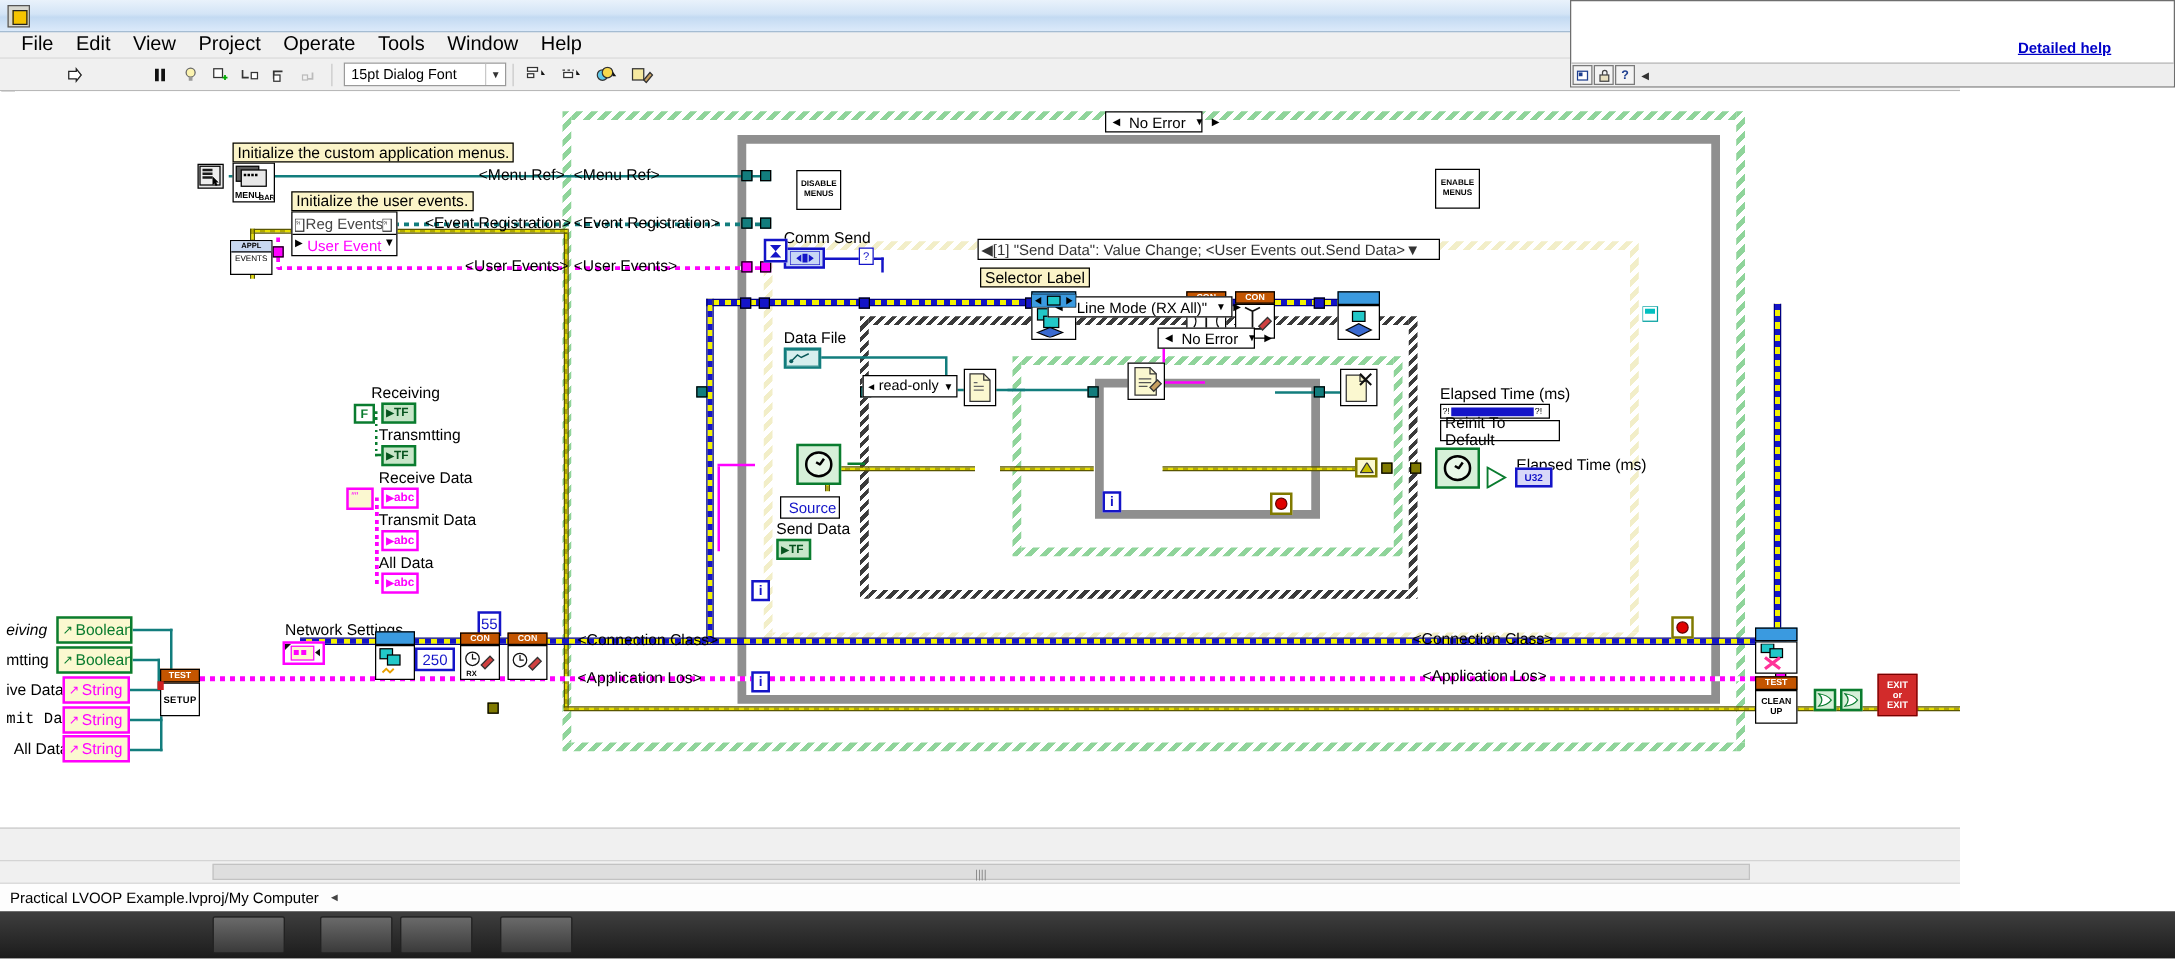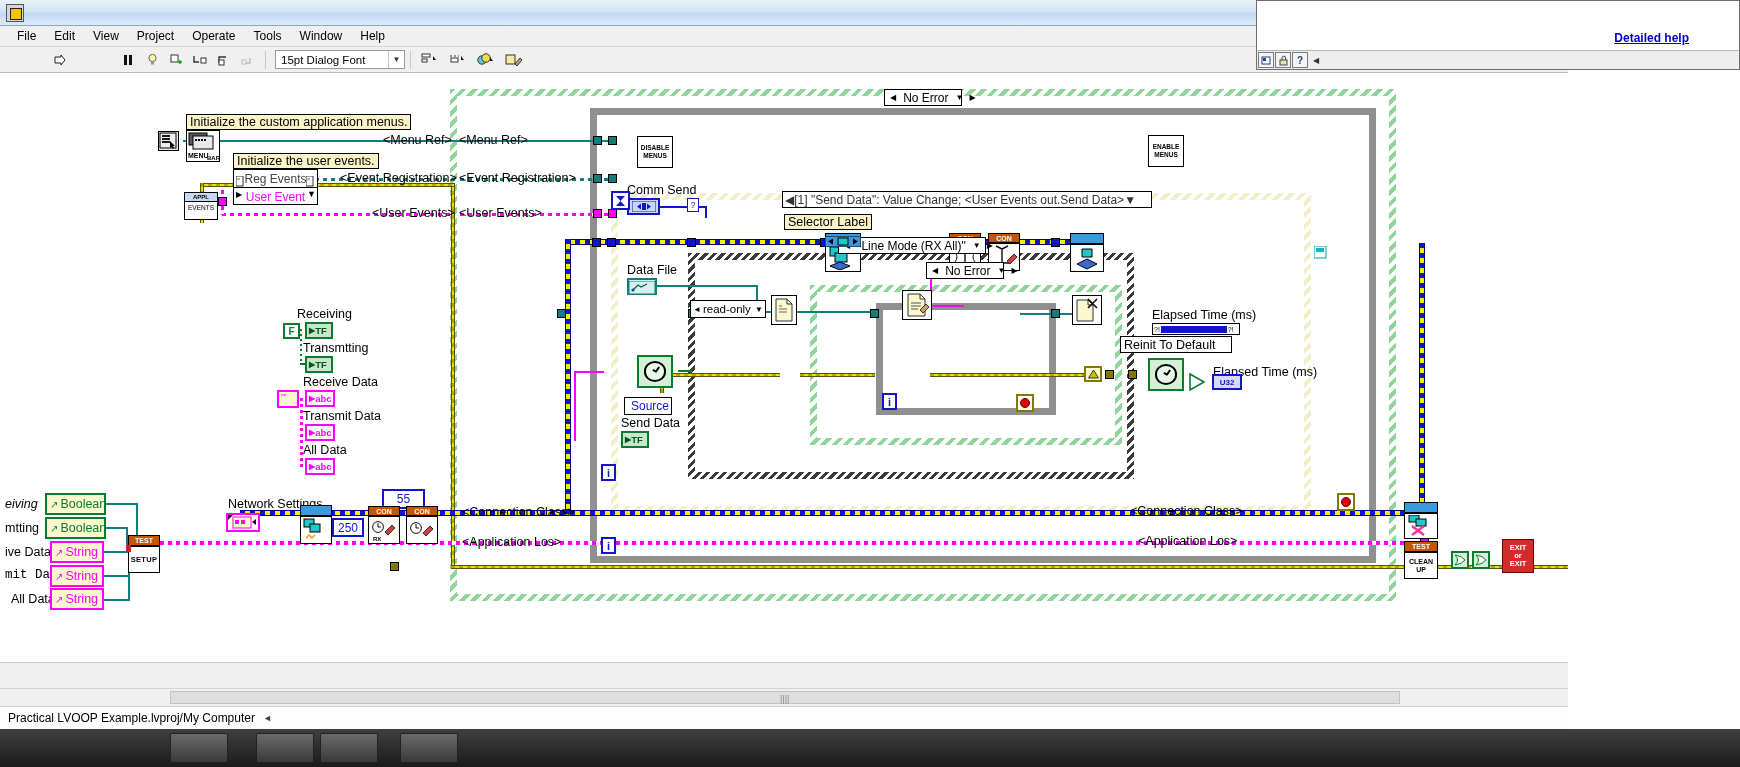--- a/index.html
+++ b/index.html
@@ -36,21 +36,21 @@
     font-size: 12.5px; color: #12263e; white-space: nowrap;
   }
 
   
   .menubar {
     position: absolute; left: 0; top: 26px; width: 1568px; height: 21px;
     background: #f0f0f0; border-bottom: 1px solid #d5d5d5;
     display: flex; align-items: center; padding-left: 8px;
   }
   .menubar .mi {
-    font-size: 12px; color: #000; padding: 2px 9px; cursor: default; white-space: nowrap;
+    font-size: 16px; color: #000; padding: 2px 9px; cursor: default; white-space: nowrap;
   }
 
   
   .toolbar {
     position: absolute; left: 0; top: 47px; width: 1568px; height: 26px;
     background: #f0f0f0; border-bottom: 1px solid #b8b8b8;
     display: flex; align-items: center;
   }
   .tbtn {
     width: 22px; height: 20px; margin: 0 1px;
@@ -823,21 +823,21 @@
           <path d="M5.5 0 l5 8 H0.5 Z" fill="#c8c000" stroke="#333"></path>
         </svg>
     </div>
 
     <div class="lbl" style="left:1152px; top:235px;">Elapsed Time (ms)</div>
     <div class="progbar" style="left:1152px; top:250px; width:88px; height:12px;">
       <span class="cap">?!</span>
       <span class="fill" style="width:66px;"></span>
       <span class="cap">?!</span>
     </div>
-    <div class="reinit" style="left:1120px; top:263px; width:112px; height:17px;text-align:right;">Reinit To Default</div>
+    <div class="reinit" style="left:1152px; top:263px; width:96px; height:17px;">Reinit To Default</div>
 
     <div class="lbl" style="left:1213px; top:292px;">Elapsed Time (ms)</div>
     <div style="position:absolute;left:1189px;top:300px;width:18px;height:18px;z-index:6;">
       <svg width="18" height="18" viewBox="0 0 18 18">
           <path d="M1 1 l14 8 l-14 8 Z" fill="#fff" stroke="#0a7c2f" stroke-width="1.6"></path>
         </svg>
     </div>
     <div class="u32" style="left:1212px; top:301px; width:30px; height:16px;">U32</div>
 
     <div class="lbl" style="left:5px; top:424px;font-style:italic;">eiving</div>
@@ -894,21 +894,21 @@
 
     <div class="vi-hdr-blue" style="left:300px; top:432px; width:32px; height:11px;"></div>
     <div class="vi" style="left:300px; top:443px; width:32px; height:28px;">
       <svg width="28" height="24" viewBox="0 0 28 24">
           <rect x="2" y="1" width="10" height="8" fill="#22c8c8" stroke="#000"></rect>
           <rect x="8" y="6" width="10" height="8" fill="#22c8c8" stroke="#000"></rect>
           <path d="M4 20 l3 -3 l3 3 l3 -3" stroke="#e8a000" fill="none" stroke-width="1.5"></path>
         </svg>
     </div>
     <div class="constNum" style="left:332px; top:445px; width:32px; height:19px;">250</div>
-    <div class="constNum" style="left:382px; top:416px; width:43px; height:20px;">55</div>
+    <div class="constNum" style="left:382px; top:416px; width:19px; height:20px;">55</div>
 
     <div class="vi-hdr" style="left:368px; top:433px; width:32px; height:10px;">CON</div>
     <div class="vi" style="left:368px; top:443px; width:32px; height:28px;">
       <svg width="28" height="24" viewBox="0 0 28 24">
           <circle cx="8" cy="9" r="5.4" fill="#fff" stroke="#111"></circle>
           <path d="M8 5 v4 h3" stroke="#111" fill="none"></path>
           <path d="M15 14 l7 -7 l3 3 l-7 7 Z" fill="#d04040" stroke="#333"></path>
           <text x="3" y="23" font-size="6" font-weight="bold">RX</text>
         </svg>
     </div>

